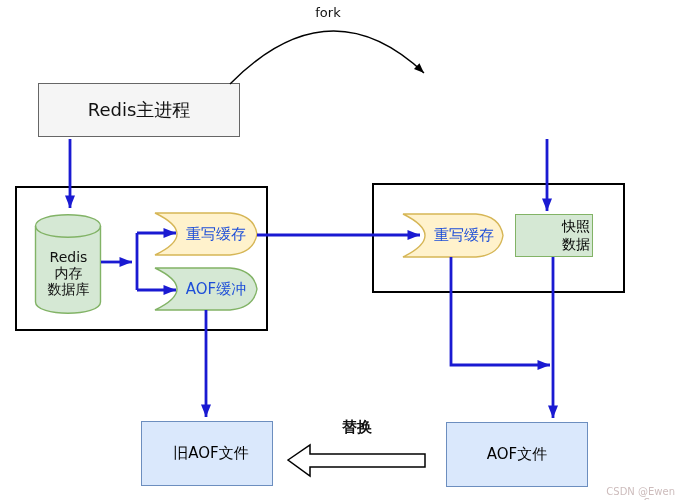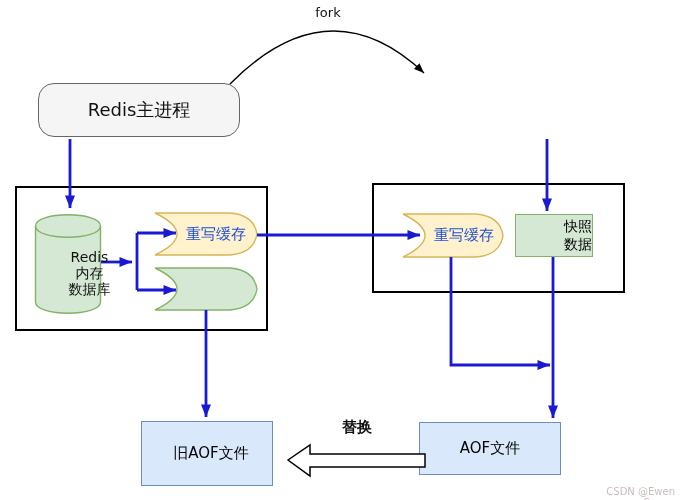--- a/index.html
+++ b/index.html
@@ -1,55 +1,55 @@
 <!DOCTYPE html>
 <html><head>
 <meta charset="utf-8">
 <style>
   html,body{margin:0;padding:0;background:#fff;}
   #stage{
     position:relative;width:680px;height:500px;background:#ffffff;overflow:hidden;
     font-family:"DejaVu Sans","Liberation Sans",sans-serif;color:#000;
   }
   .abs{position:absolute;box-sizing:border-box;}
-  .center{display:flex;align-items:center;justify-content:center;text-align:right;}
+  .center{display:flex;align-items:center;justify-content:center;text-align:center;}
   .procbox{background:#f5f5f5;border:1.5px solid #666666;font-size:18px;color:#111;}
   .container-frame{border:2.5px solid #000;background:transparent;}
   .filebox{background:#dae8fc;border:1.4px solid #6c8ebf;font-size:15px;}
   .snapbox{background:#d5e8d4;border:1.4px solid #82b366;font-size:14px;padding-left:44px;}
   .shape-label{font-size:15px;color:#1d4ed8;}
   .db-label{font-size:14px;line-height:16px;text-align:center;color:#111;}
   .small-label{font-size:13px;color:#111;}
   .replace-label{font-size:15px;color:#111;}
   .watermark{font-size:10px;color:#cdbcbc;text-align:right;}
   svg{position:absolute;left:0;top:0;}
 </style>
 </head>
 <body>
 
 <div id="stage">
 
-  <div class="abs procbox center" style="left:38px;top:83px;width:202px;height:54px;border-radius:16px;">
+  <div class="abs procbox center" style="left:38px;top:83px;width:202px;height:54px;">
     <span>Redis主进程</span>
   </div>
 
 
   <div class="abs container-frame" style="left:15px;top:186px;width:253px;height:145px;"></div>
 
   <div class="abs container-frame" style="left:372px;top:183px;width:253px;height:110px;"></div>
 
   <div class="abs snapbox center" style="left:515px;top:214px;width:78px;height:43px;">
     <span>快照数据</span>
   </div>
 
   <div class="abs filebox center" style="left:141px;top:421px;width:132px;height:65px;padding-left:8px;">
     <span>旧AOF文件</span>
   </div>
 
-  <div class="abs filebox center" style="left:419px;top:422px;width:142px;height:53px;">
+  <div class="abs filebox center" style="left:446px;top:422px;width:142px;height:65px;">
     <span>AOF文件</span>
   </div>
 
   <svg width="680" height="500" viewBox="0 0 680 500">
     <defs>
       <marker id="ab" markerUnits="userSpaceOnUse" markerWidth="14" markerHeight="12" refX="13" refY="5.5" orient="auto">
         <path d="M0.5,0.5 L13,5.5 L0.5,10.5 Z" fill="#1A1AD2"></path>
       </marker>
       <marker id="ak" markerUnits="userSpaceOnUse" markerWidth="12" markerHeight="10" refX="10.5" refY="4.5" orient="auto">
         <path d="M0.5,0.5 L10.5,4.5 L0.5,8.5 Z" fill="#000"></path>
@@ -74,28 +74,29 @@
     <path d="M257,235 L420,235" stroke="#1A1AD2" stroke-width="2.8" fill="none" marker-end="url(#ab)"></path>
     <path d="M451,257 L451,365 L550,365" stroke="#1A1AD2" stroke-width="2.8" fill="none" marker-end="url(#ab)"></path>
     <path d="M553,257 L553,418" stroke="#1A1AD2" stroke-width="2.8" fill="none" marker-end="url(#ab)"></path>
     <path d="M206,310 L206,417" stroke="#1A1AD2" stroke-width="2.8" fill="none" marker-end="url(#ab)"></path>
 
     <path d="M288,460 L310,445 L310,454 L425,454 L425,467 L310,467 L310,476 Z" fill="#fff" stroke="#000" stroke-width="1.5"></path>
   </svg>
 
   <div class="abs small-label center" style="left:303px;top:3px;width:50px;height:18px;">fork</div>
 
-  <div class="abs db-label" style="left:36px;top:249px;width:65px;margin-left:21px;">
+  <div class="abs db-label" style="left:36px;top:249px;width:65px;">
     <div>Redis</div>
     <div>内存</div>
     <div>数据库</div>
   </div>
 
   <div class="abs shape-label center" style="left:176px;top:213px;width:80px;height:42px;">重写缓存</div>
 
+  <div class="abs shape-label center" style="left:176px;top:268px;width:80px;height:42px;">AOF缓冲</div>
 
   <div class="abs shape-label center" style="left:424px;top:214px;width:80px;height:43px;">重写缓存</div>
 
   <div class="abs replace-label center" style="left:322px;top:418px;width:70px;height:18px;font-weight:bold;">替换</div>
 
   <div class="abs watermark" style="left:575px;top:486px;width:100px;">CSDN @Ewen Seong</div>
 
 </div>
 
 </body></html>

